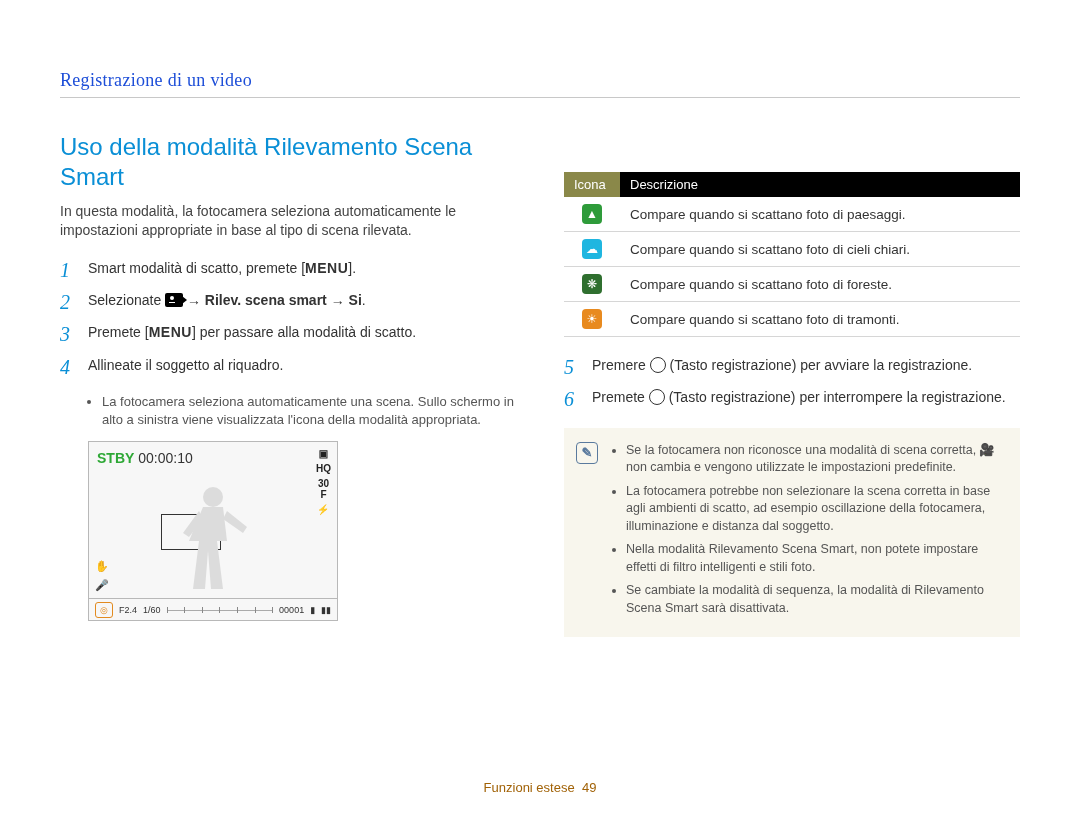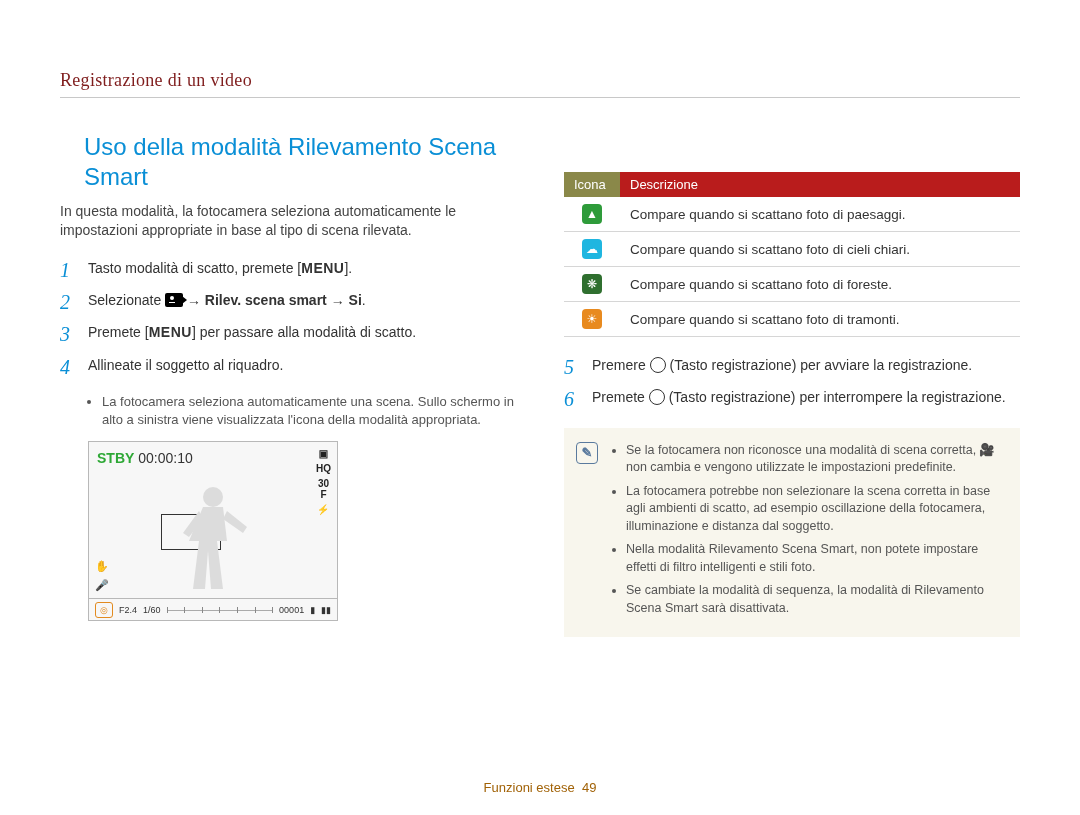--- a/index.html
+++ b/index.html
@@ -9,21 +9,21 @@
     width: 1080px;
     height: 815px;
     position: relative;
     color: #333;
   }
   .page {
     padding: 70px 60px 0 60px;
   }
   .section-title {
     font-size: 18px;
-    color: #7f1d1d;
+    color: #1d4ed8;
     font-weight: 300;
     letter-spacing: 0.3px;
     margin-bottom: 6px;
     font-family: Georgia, 'Times New Roman', serif;
   }
   .divider {
     border: none;
     border-top: 1px solid #c8c8c8;
     margin-bottom: 34px;
   }
@@ -34,21 +34,20 @@
   .col {
     flex: 1;
     min-width: 0;
   }
   h1.main-heading {
     color: #0a8fd6;
     font-size: 24px;
     font-weight: 400;
     line-height: 1.25;
     margin-bottom: 10px;
-    margin-left: 24px;
   }
   .intro {
     font-size: 14px;
     color: #444;
     line-height: 1.35;
     margin-bottom: 18px;
   }
   ol.steps {
     list-style: none;
     counter-reset: step;
@@ -175,21 +174,21 @@
   .bottombar .slider .ticks i{ width:1px; height:6px; background:#888; display:block; }
   .bottombar .cap{ font-size:9px; }
   
   table.icon-table {
     width: 100%;
     border-collapse: collapse;
     font-size: 13.5px;
     margin-top: 40px;
   }
   table.icon-table th {
-    background: #b91c1c;
+    background: #000000;
     color: #fff;
     font-weight: 400;
     text-align: left;
     padding: 5px 10px;
     font-size: 13px;
   }
   table.icon-table th:first-child {
     background: #8a8849;
     width: 56px;
   }
@@ -239,21 +238,21 @@
 
   <div class="columns">
 
     <div class="col">
       <h1 class="main-heading">Uso della modalità Rilevamento Scena Smart</h1>
       <p class="intro">In questa modalità, la fotocamera seleziona automaticamente le impostazioni appropriate in base al tipo di scena rilevata.</p>
 
       <ol class="steps">
         <li>
           <span class="num">1</span>
-          <span>Tasto modalità di scatto, premete [</span><span class="menu-text">MENU</span><span>].</span>
+          <span>Smart modalità di scatto, premete [</span><span class="menu-text">MENU</span><span>].</span>
         </li>
         <li>
           <span class="num">2</span>
           <span>Selezionate </span>
           <span class="icon-video icon-inline"><span class="dot"></span><span class="line"></span></span>
           <span> → </span><span class="bold">Rilev. scena smart</span><span> → </span><span class="bold">Si</span><span>.</span>
         </li>
         <li>
           <span class="num">3</span>
           <span>Premete [</span><span class="menu-text">MENU</span><span>] per passare alla modalità di scatto.</span>

